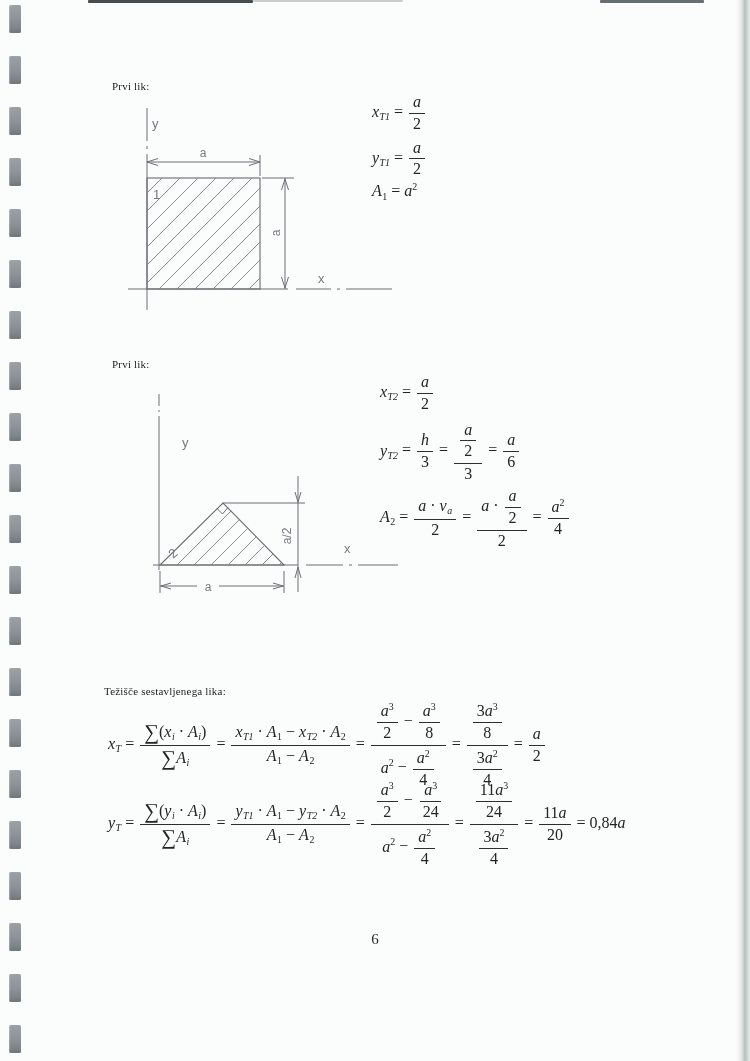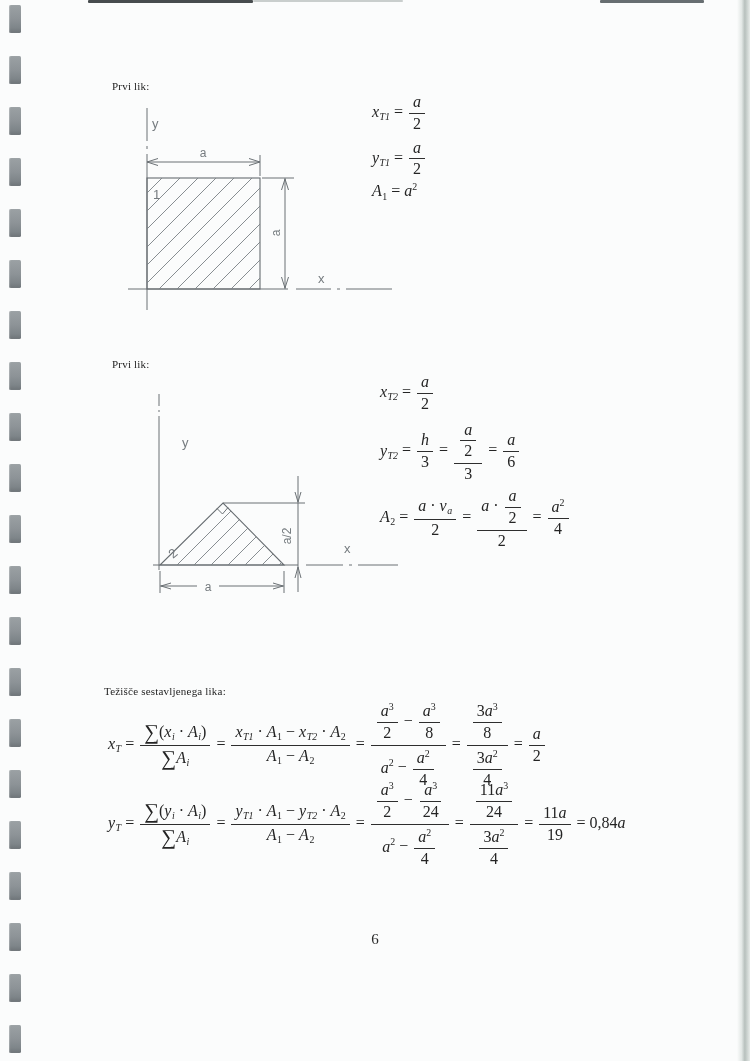--- a/index.html
+++ b/index.html
@@ -278,19 +278,19 @@
           <span class="m-n"><span class="m-fr">
               <span class="m-n"><span class="m-up">11</span><span class="m-it">a</span><span class="m-sp">3</span></span>
               <span class="m-d"><span class="m-up">24</span></span>
             </span></span>
           <span class="m-d"><span class="m-fr">
               <span class="m-n"><span class="m-up">3</span><span class="m-it">a</span><span class="m-sp">2</span></span>
               <span class="m-d"><span class="m-up">4</span></span>
             </span></span>
         </span><span class="m-op">=</span><span class="m-fr">
           <span class="m-n"><span class="m-up">11</span><span class="m-it">a</span></span>
-          <span class="m-d"><span class="m-up">19</span></span>
+          <span class="m-d"><span class="m-up">20</span></span>
         </span><span class="m-op">=</span><span class="m-up">0,84</span><span class="m-it">a</span></div>
   </div>
 
   <div class="pagenum">6</div>
 
 </div>
 
 </body></html>

